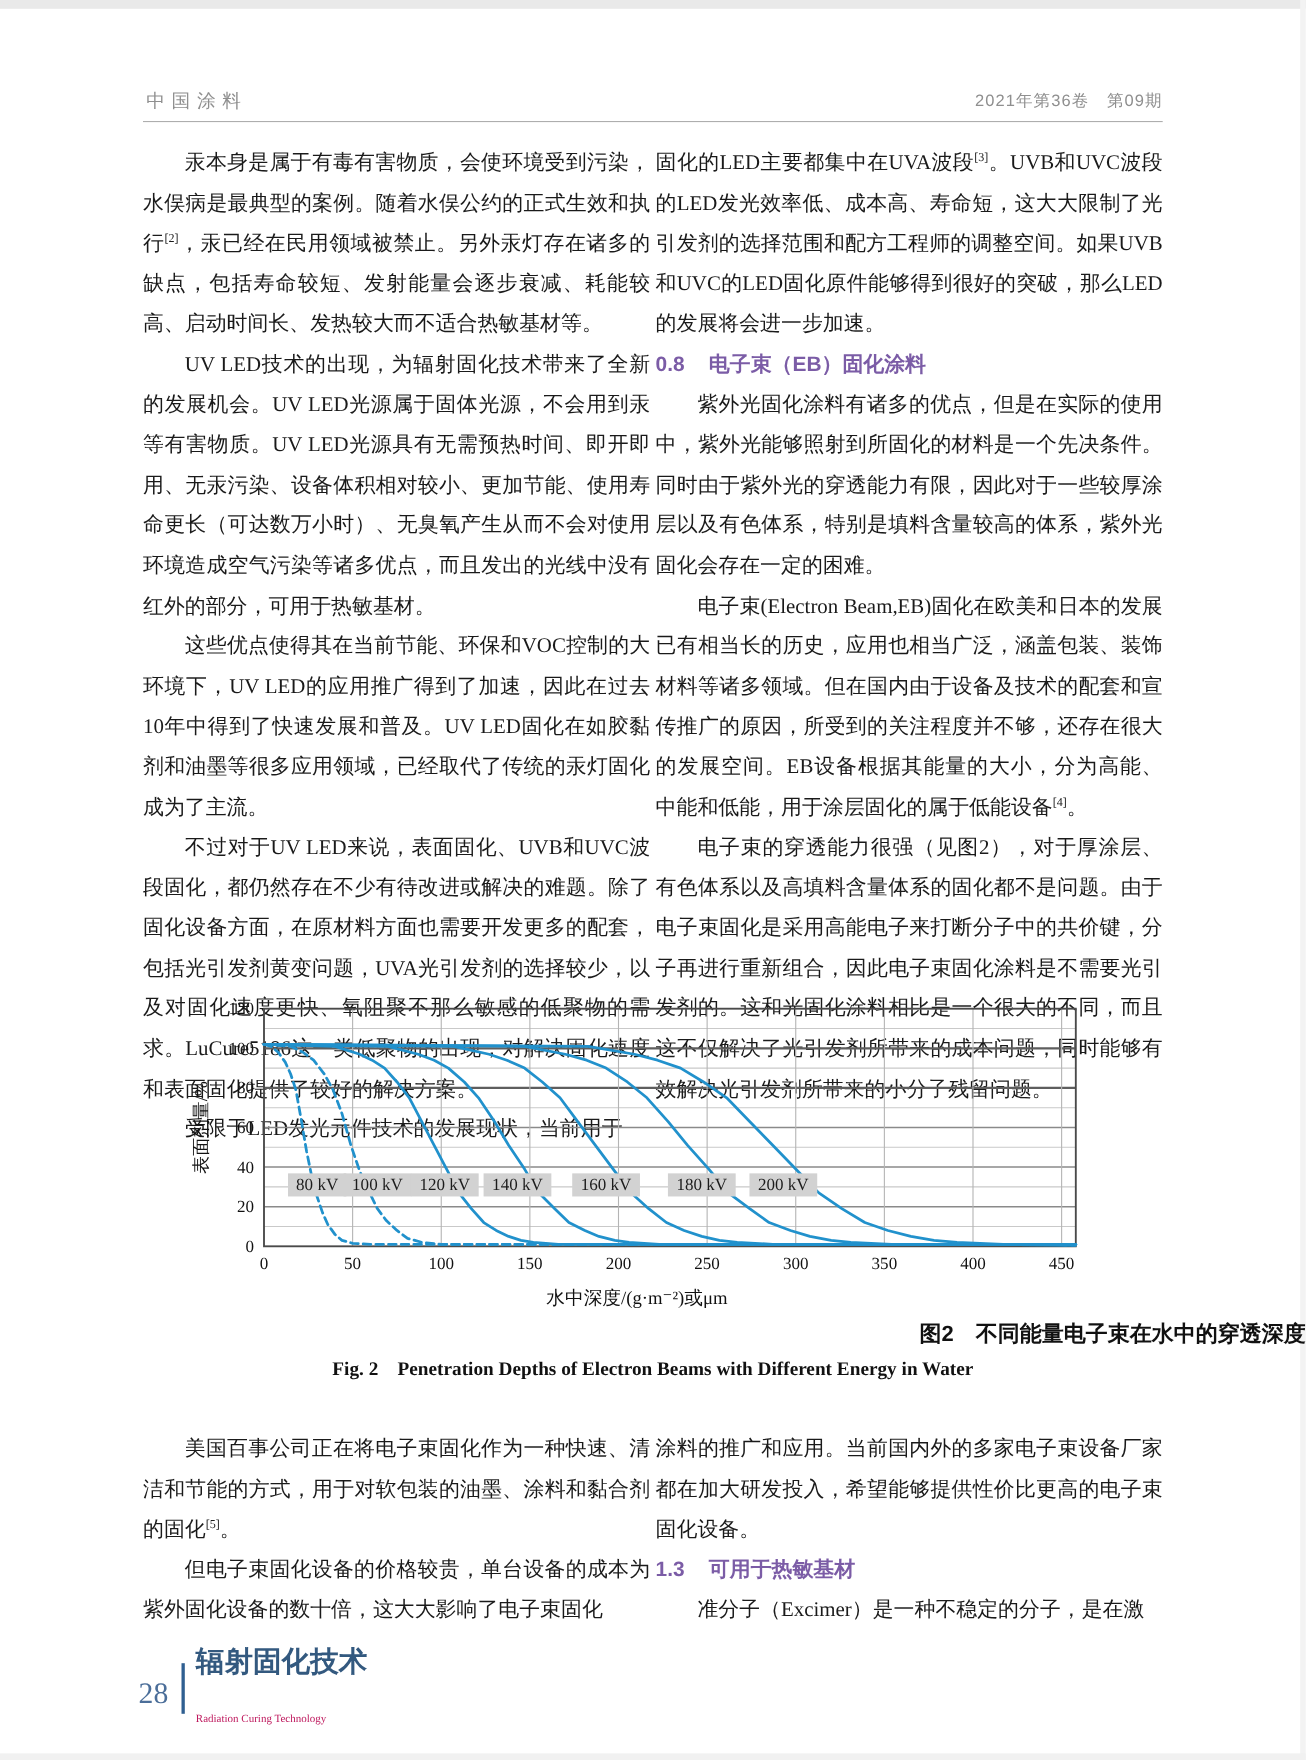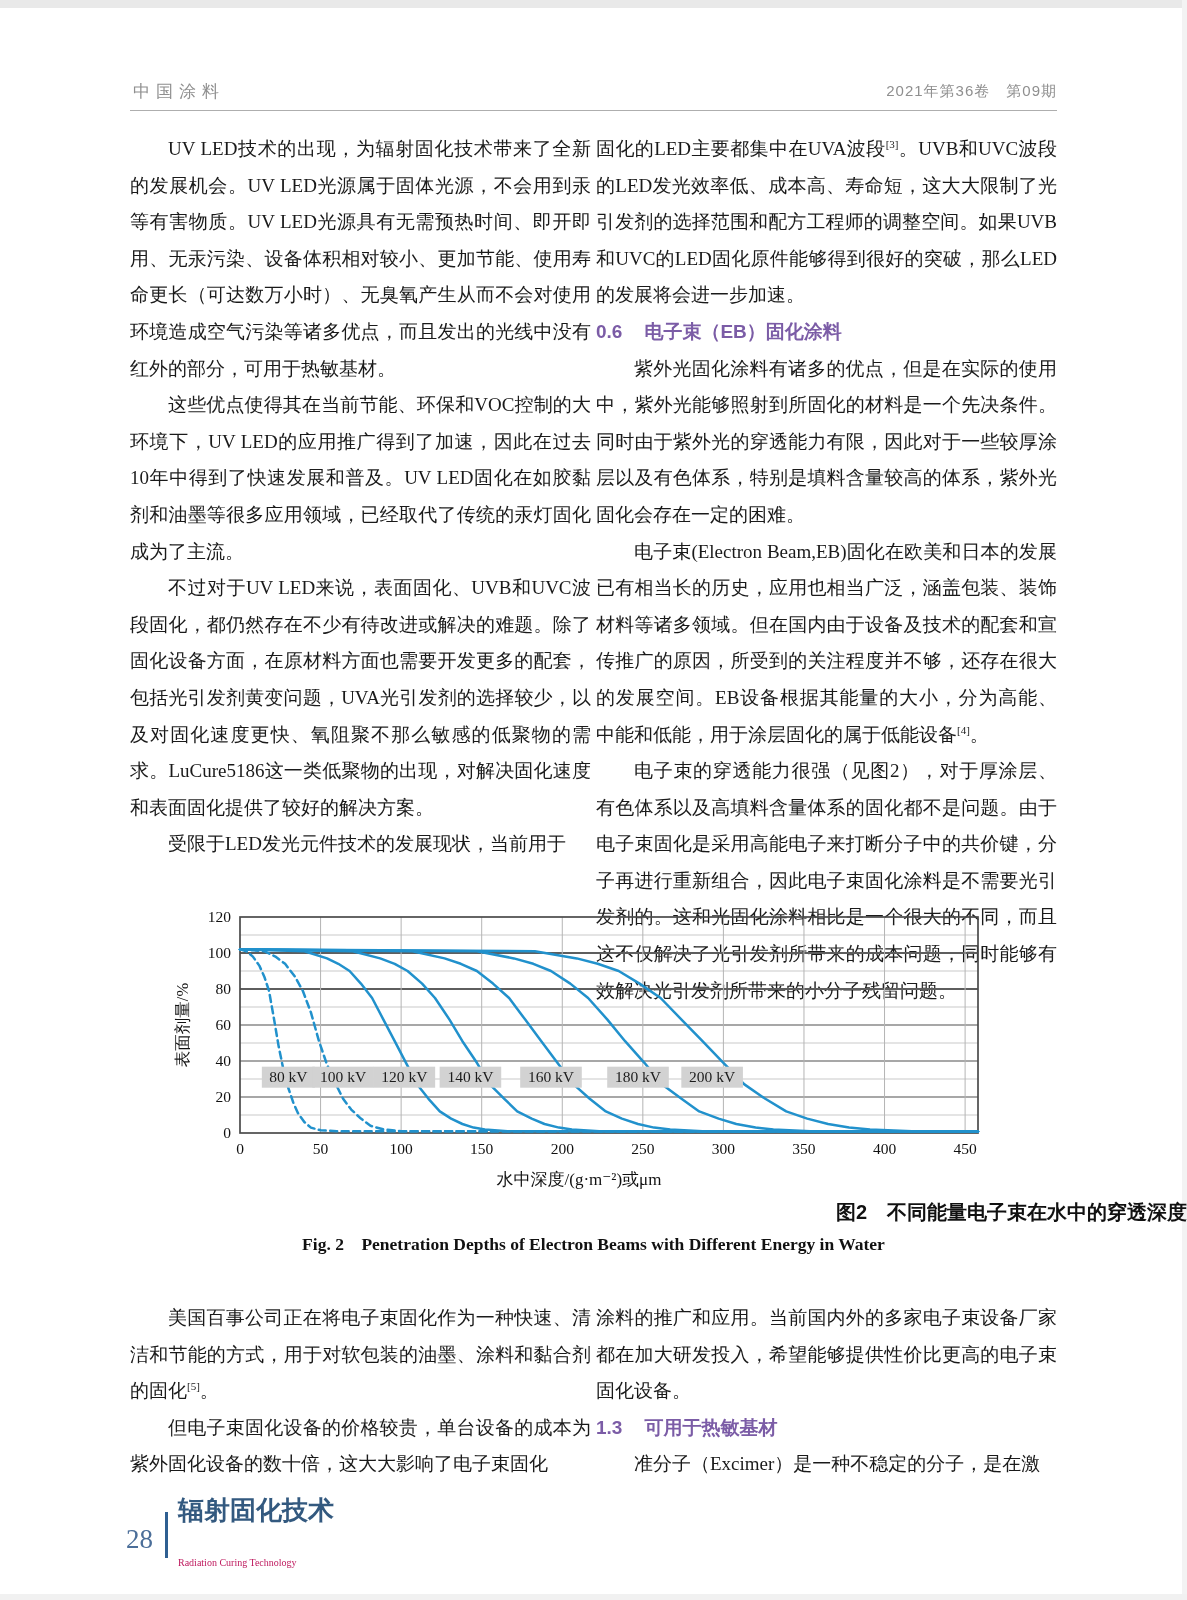--- a/index.html
+++ b/index.html
@@ -57,28 +57,29 @@
 <div class="edge-right"></div>
 <div class="edge-bottom"></div>
 
 <div class="page-header">
   <span class="journal-name">中国涂料</span>
   <span class="issue-info">2021年第36卷　第09期</span>
 </div>
 <div class="header-rule"></div>
 
 <div class="col" id="col-top-left">
+    <p class="indent">汞本身是属于有毒有害物质，会使环境受到污染，水俣病是最典型的案例。随着水俣公约的正式生效和执行<sup>[2]</sup>，汞已经在民用领域被禁止。另外汞灯存在诸多的缺点，包括寿命较短、发射能量会逐步衰减、耗能较高、启动时间长、发热较大而不适合热敏基材等。</p>
     <p class="indent">UV LED技术的出现，为辐射固化技术带来了全新的发展机会。UV LED光源属于固体光源，不会用到汞等有害物质。UV LED光源具有无需预热时间、即开即用、无汞污染、设备体积相对较小、更加节能、使用寿命更长（可达数万小时）、无臭氧产生从而不会对使用环境造成空气污染等诸多优点，而且发出的光线中没有红外的部分，可用于热敏基材。</p>
     <p class="indent">这些优点使得其在当前节能、环保和VOC控制的大环境下，UV LED的应用推广得到了加速，因此在过去10年中得到了快速发展和普及。UV LED固化在如胶黏剂和油墨等很多应用领域，已经取代了传统的汞灯固化成为了主流。</p>
     <p class="indent">不过对于UV LED来说，表面固化、UVB和UVC波段固化，都仍然存在不少有待改进或解决的难题。除了固化设备方面，在原材料方面也需要开发更多的配套，包括光引发剂黄变问题，UVA光引发剂的选择较少，以及对固化速度更快、氧阻聚不那么敏感的低聚物的需求。LuCure5186这一类低聚物的出现，对解决固化速度和表面固化提供了较好的解决方案。</p>
     <p class="indent">受限于LED发光元件技术的发展现状，当前用于</p>
   </div>
 <div class="col" id="col-top-right">
     <p class="">固化的LED主要都集中在UVA波段<sup>[3]</sup>。UVB和UVC波段的LED发光效率低、成本高、寿命短，这大大限制了光引发剂的选择范围和配方工程师的调整空间。如果UVB和UVC的LED固化原件能够得到很好的突破，那么LED的发展将会进一步加速。</p>
-    <p class="heading"><span class="hnum">0.6</span><span>电子束（EB）固化涂料</span></p>
+    <p class="heading"><span class="hnum">0.8</span><span>电子束（EB）固化涂料</span></p>
     <p class="indent">紫外光固化涂料有诸多的优点，但是在实际的使用中，紫外光能够照射到所固化的材料是一个先决条件。同时由于紫外光的穿透能力有限，因此对于一些较厚涂层以及有色体系，特别是填料含量较高的体系，紫外光固化会存在一定的困难。</p>
     <p class="indent">电子束(Electron Beam,EB)固化在欧美和日本的发展已有相当长的历史，应用也相当广泛，涵盖包装、装饰材料等诸多领域。但在国内由于设备及技术的配套和宣传推广的原因，所受到的关注程度并不够，还存在很大的发展空间。EB设备根据其能量的大小，分为高能、中能和低能，用于涂层固化的属于低能设备<sup>[4]</sup>。</p>
     <p class="indent">电子束的穿透能力很强（见图2），对于厚涂层、有色体系以及高填料含量体系的固化都不是问题。由于电子束固化是采用高能电子来打断分子中的共价键，分子再进行重新组合，因此电子束固化涂料是不需要光引发剂的。这和光固化涂料相比是一个很大的不同，而且这不仅解决了光引发剂所带来的成本问题，同时能够有效解决光引发剂所带来的小分子残留问题。</p>
   </div>
 
 <div class="figure-block">
   <svg id="chart-svg" width="880" height="292" viewBox="0 0 880 292">
       <line x1="86" y1="212" x2="824" y2="212" stroke="#c9c9c9" stroke-width="1"></line>
       <line x1="86" y1="194" x2="824" y2="194" stroke="#8a8a8a" stroke-width="1.4"></line>
       <line x1="86" y1="176" x2="824" y2="176" stroke="#c9c9c9" stroke-width="1"></line>

